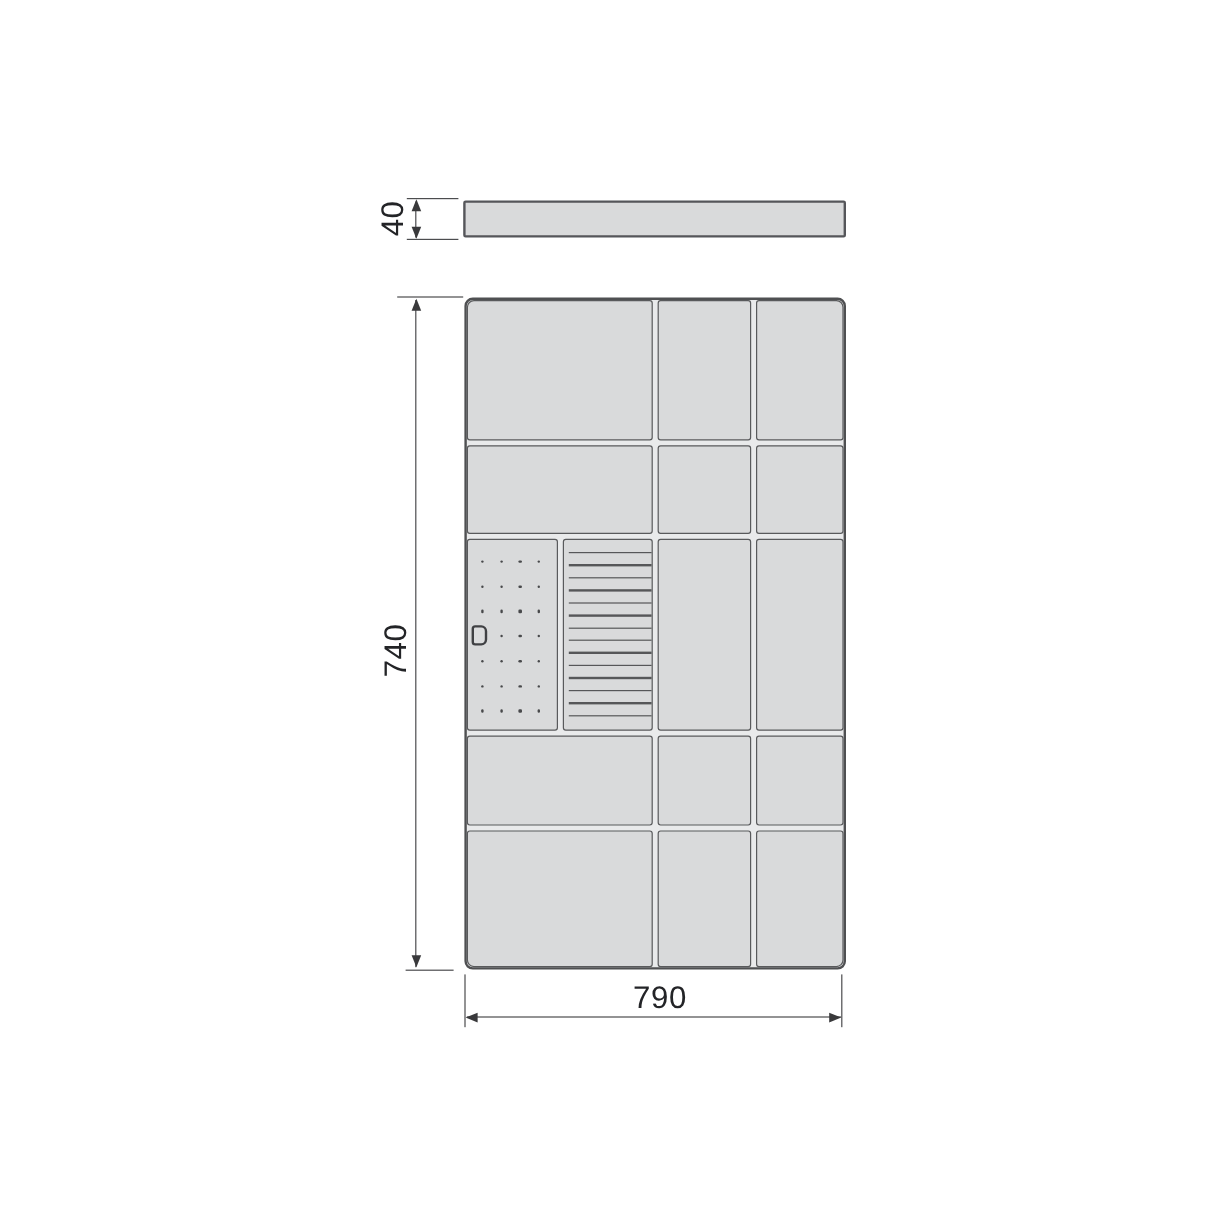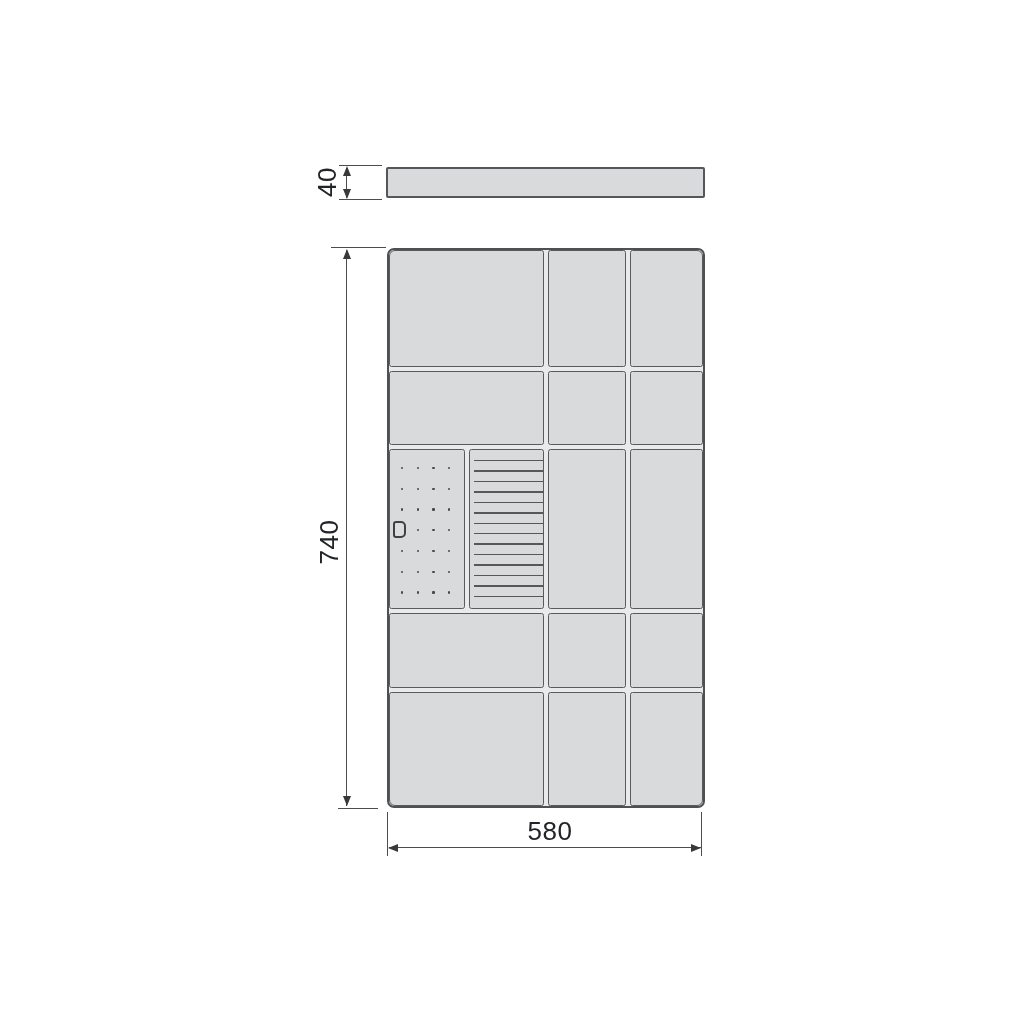--- a/index.html
+++ b/index.html
@@ -154,15 +154,15 @@
   <div class="dim-line w1" style="left:346px; top:250px; height:556px;"></div>
   <div class="arrow up" style="left:342.5px; top:249px;"></div>
   <div class="arrow down" style="left:342.5px; top:796px;"></div>
   <div class="dim-label rot" style="left:289px; top:529px; width:80px;">740</div>
 
   <div class="ext-line w1" style="left:386.5px; top:812px; height:44px;"></div>
   <div class="ext-line w1" style="left:701px; top:812px; height:44px;"></div>
   <div class="dim-line h1" style="left:389px; top:847px; width:312px;"></div>
   <div class="arrow left" style="left:388px; top:844px;"></div>
   <div class="arrow right" style="left:691px; top:844px;"></div>
-  <div class="dim-label" style="left:510px; top:818px; width:80px;">580</div>
+  <div class="dim-label" style="left:510px; top:818px; width:80px;">790</div>
 
 </div>
 
 </body></html>

